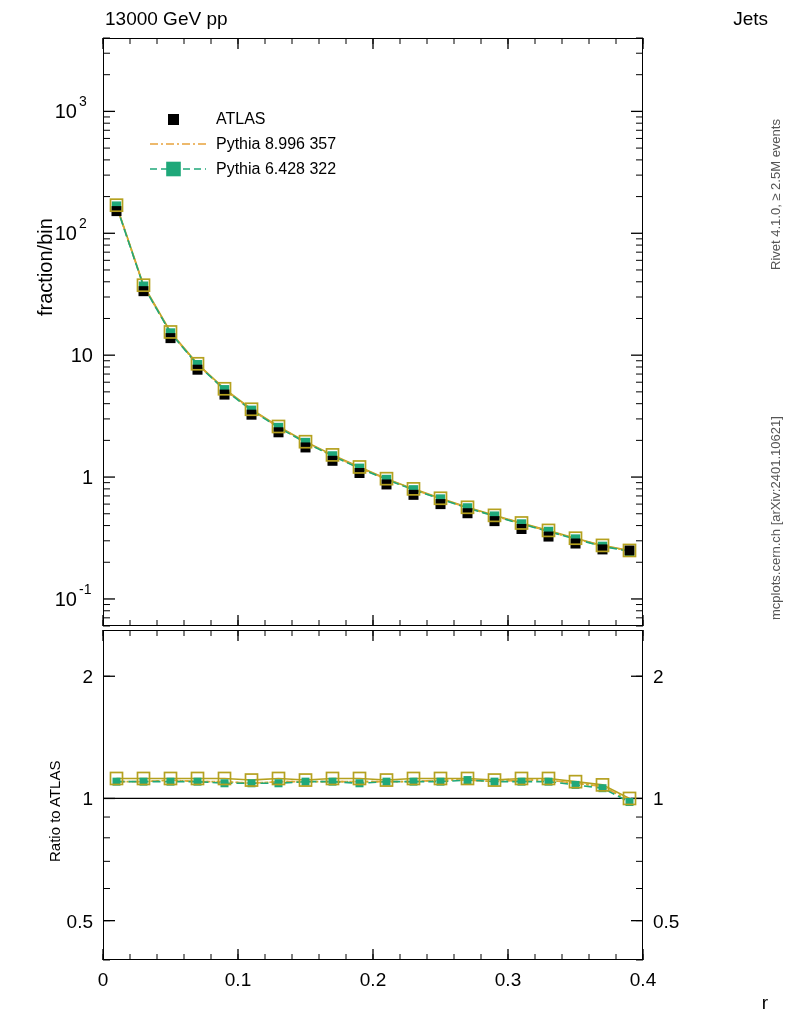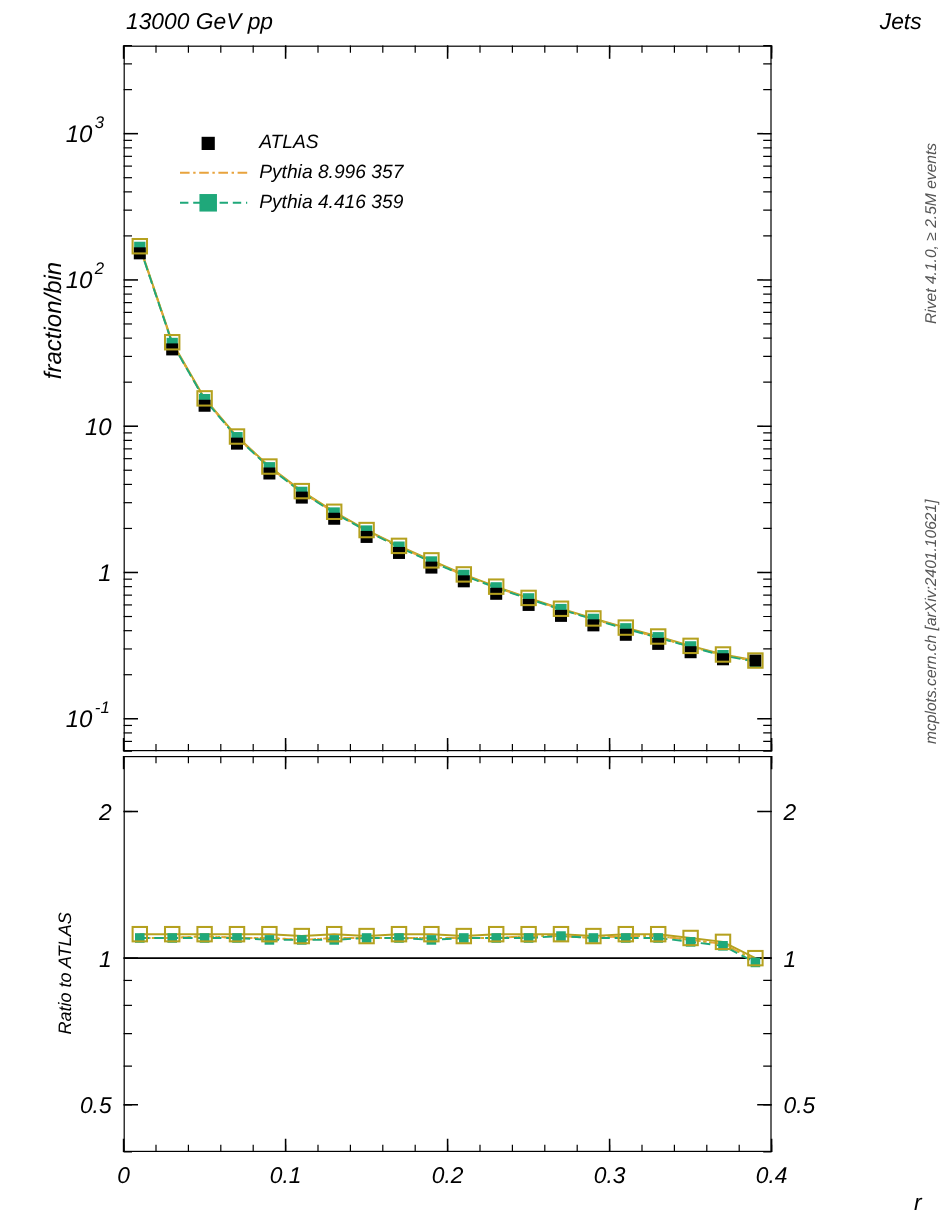--- a/index.html
+++ b/index.html
@@ -1,17 +1,17 @@
 <!DOCTYPE html>
 <html><head>
 <meta charset="utf-8">
 <style>
   html,body{margin:0;padding:0;background:#fff;}
   body{width:786px;height:1024px;font-family:"Liberation Sans",sans-serif;color:#000;}
-  #root{position:relative;width:786px;height:1024px;font-style:italic;}
+  #root{position:relative;width:786px;height:1024px;}
 
   .txt{position:absolute;white-space:nowrap;}
   .rot90{transform-origin:0 0;transform:rotate(-90deg);}
 
   
   #hdr-left{left:105px;top:8px;font-size:19px;}
   #hdr-right{right:18px;top:8px;font-size:19px;}
 
   
   .rightcap{font-size:13px;fill:#555;color:#555;}
@@ -433,17 +433,17 @@
       </span>
       <span class="lgd-label">Pythia 8.996 357</span>
     </div>
     <div class="lgd-row">
       <span class="lgd-mark">
         <svg width="56" height="18">
           <line x1="0" y1="9" x2="56" y2="9" stroke="#1fa87a" stroke-width="1.6" stroke-dasharray="7,4"></line>
           <rect x="17" y="2.5" width="13" height="13" fill="#1fa87a" stroke="#1fa87a" stroke-width="1.6"></rect>
         </svg>
       </span>
-      <span class="lgd-label">Pythia 4.416 359</span>
+      <span class="lgd-label">Pythia 6.428 322</span>
     </div>
   </div>
 
 </div>
 
 </body></html>

